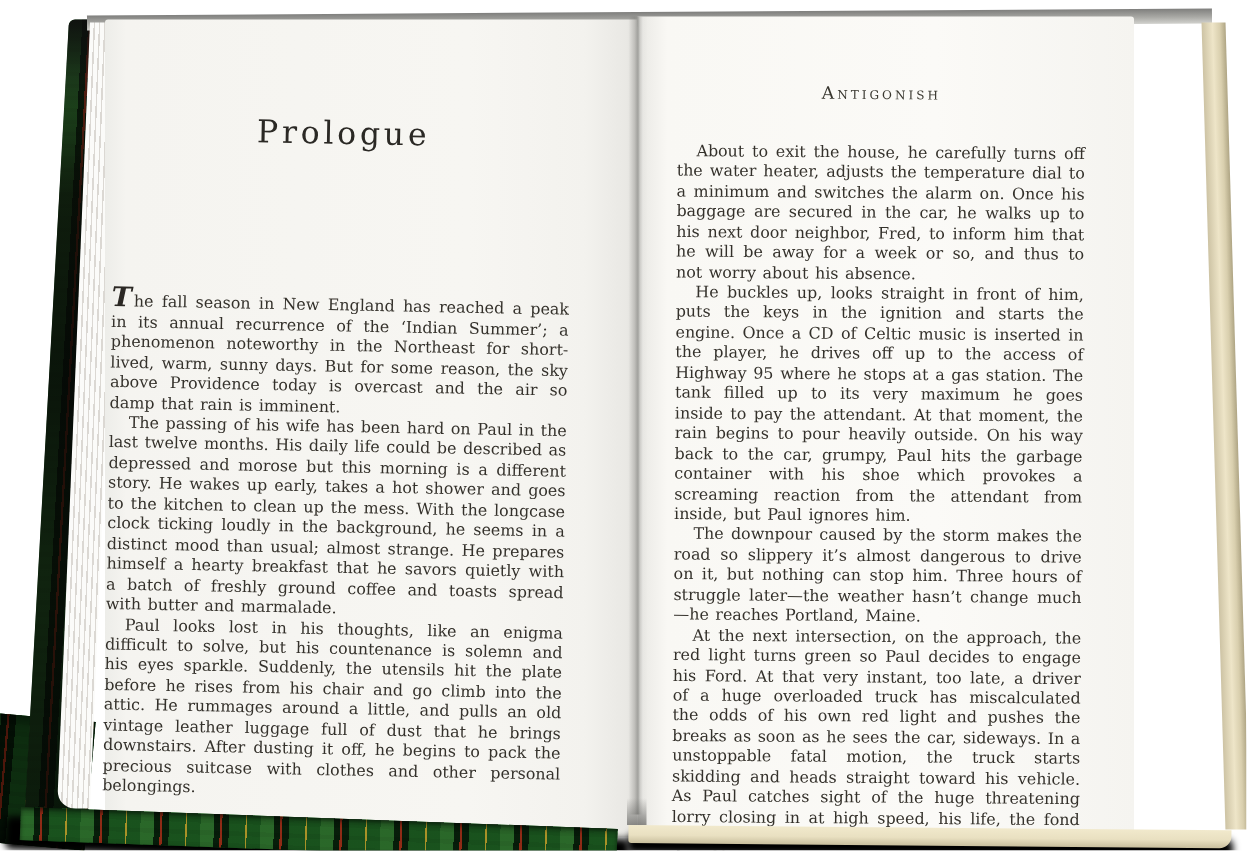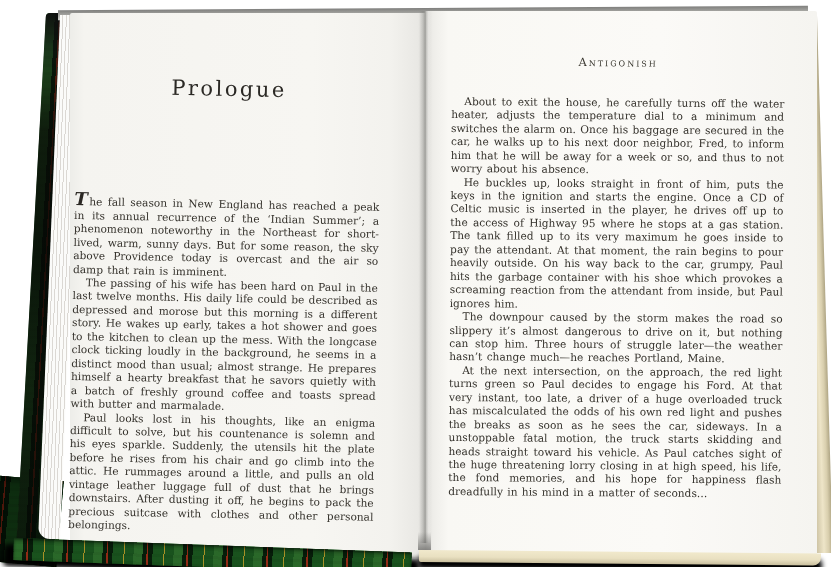--- a/index.html
+++ b/index.html
@@ -53,21 +53,21 @@
     box-shadow:inset 0 2px 3px rgba(0,0,0,.55);}
   .strip-cream{position:absolute;left:419px;top:550px;width:402px;height:12px;z-index:5;
     transform:rotate(0.5deg);transform-origin:top left;border-radius:0 0 8px 2px;
     background:linear-gradient(180deg,#f1e9cc 0%,#e9e0c1 55%,#c9bf9e 100%);}
 
   
   .page{position:absolute;z-index:3;}
   .page-left{left:70px;top:13px;width:355px;height:545px;
     background:linear-gradient(90deg,#ededE9 0%,#f5f4f0 4%,#f7f6f2 68%,#f3f2ee 90%,#e9e8e4 98%,#dcdbd7 100%);
     border-radius:2px 0 0 0;}
-  .page-right{left:425px;top:11px;width:392px;height:549px;
+  .page-right{left:425px;top:11px;width:331px;height:549px;
     background:linear-gradient(90deg,#d8d7d3 0%,#eeede9 2%,#f9f8f4 6%,#fbfaf7 60%,#f5f4f0 100%);
     border-radius:0 2px 2px 0;}
   .gutter{position:absolute;left:419px;top:11px;width:12px;height:532px;z-index:4;
     background:linear-gradient(90deg,
       rgba(110,110,106,0) 0%, rgba(110,110,106,0.28) 34%,
       rgba(150,150,146,0.85) 52%, rgba(190,190,186,0.5) 64%,
       rgba(255,255,255,0.12) 80%, rgba(255,255,255,0) 100%);}
   .gutter-base{position:absolute;left:418px;top:532px;width:13px;height:18px;z-index:4;
     background:linear-gradient(180deg,rgba(80,80,78,0) 0%,rgba(60,60,58,0.55) 100%);}
 

